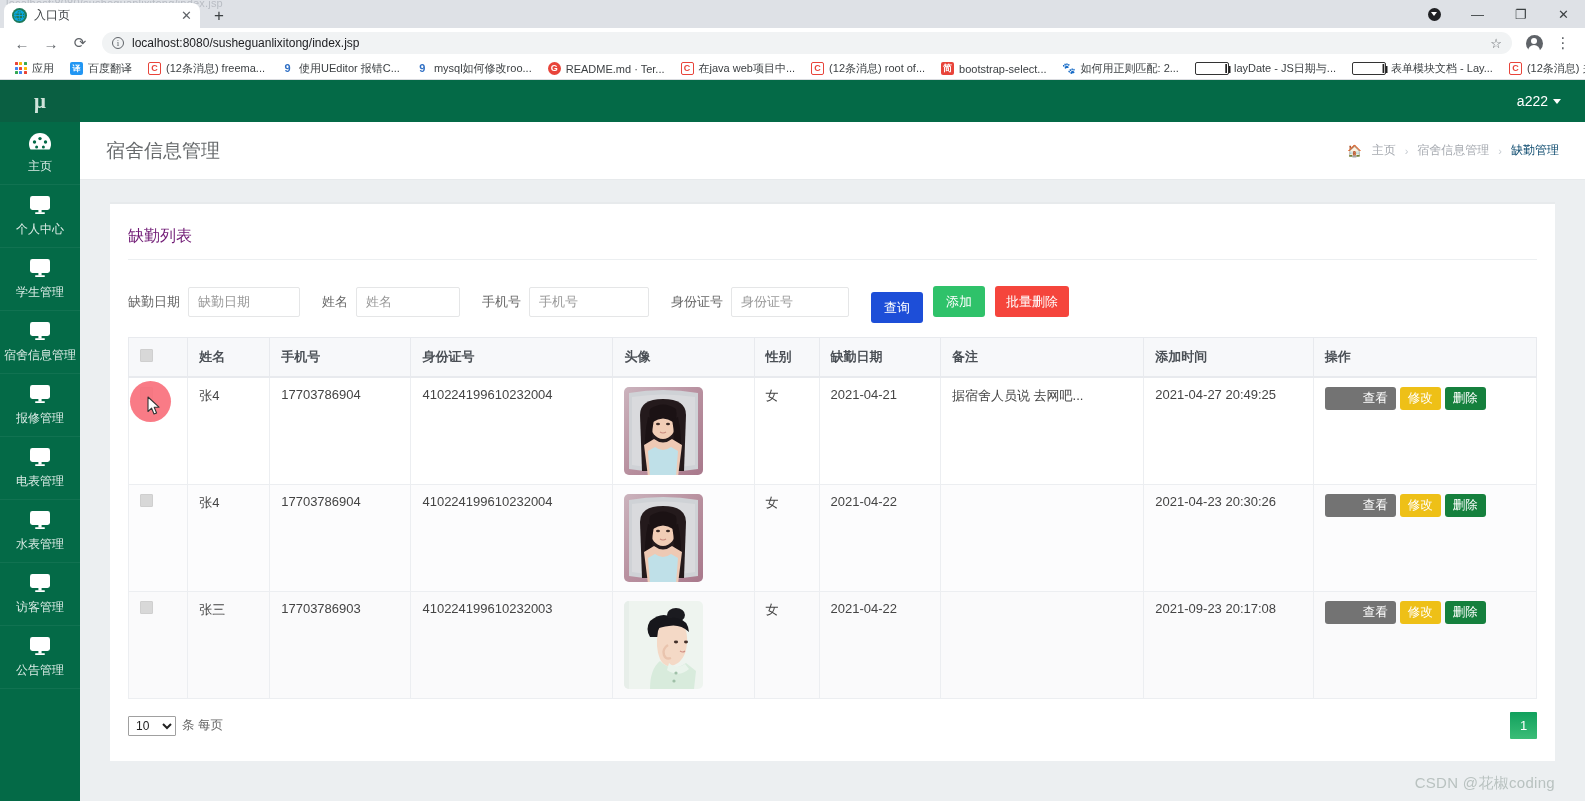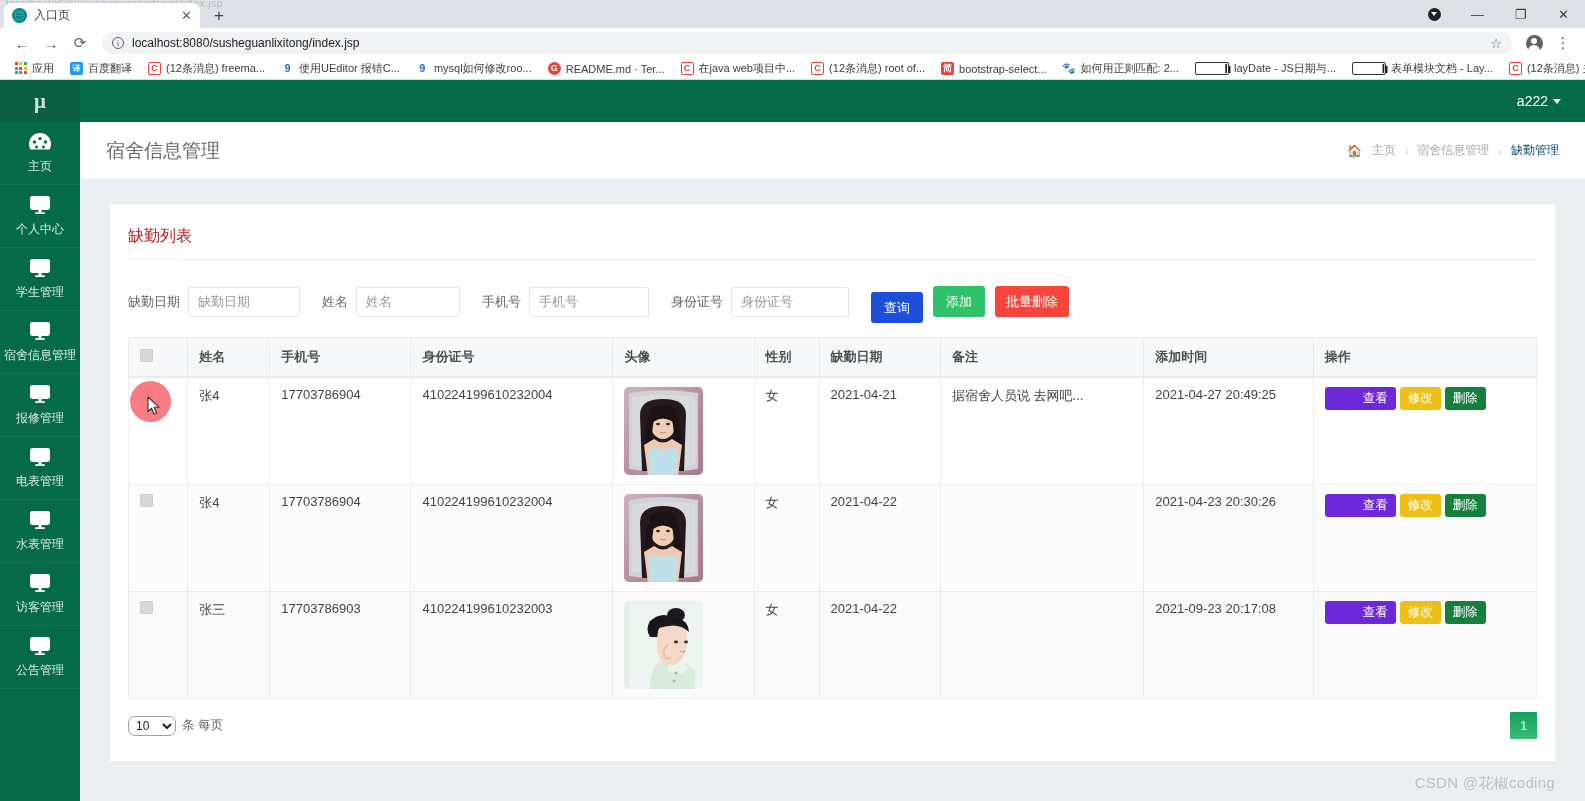--- a/index.html
+++ b/index.html
@@ -232,21 +232,21 @@
     overflow: hidden; position: relative;
     background: #eceff1;
   }
   .card {
     background: #fff;
     border-top: 2px solid #e7eaec;
     padding: 16px 18px 22px 18px;
     position: relative;
   }
   .card-title {
-    font-size: 16px; color: #b91c1c;
+    font-size: 16px; color: #701a75;
     margin: 6px 0 14px 0; font-weight: normal;
     padding-bottom: 12px;
     border-bottom: 1px solid #eceff1;
   }
 
   
   .filters {
     display: flex; align-items: center;
     gap: 0; padding: 6px 0 14px 0;
   }
@@ -306,36 +306,36 @@
     width: 79px; height: 88px;
     display: block; border: 0;
   }
   .op-btns { display: flex; gap: 4px; }
   .op {
     font-size: 12.5px; color: #fff;
     border-radius: 3px; padding: 5px 8px;
     line-height: 1; border: none; cursor: default;
     font-family: "Liberation Sans", sans-serif;
   }
-  .op-view { background: #6d28d9; padding-left: 38px; }
+  .op-view { background: #737373; padding-left: 38px; }
   .op-edit { background: #eec017; }
   .op-del  { background: #15803d; }
 
   
   .cardfoot {
     display: flex; align-items: center;
     padding-top: 13px;
   }
   .pagesize {
     display: flex; align-items: center; gap: 6px;
     font-size: 12.5px; color: #666;
   }
   .pagesize select {
     height: 20px; font-size: 12px;
-    border: 1px solid #a0a0a0; border-radius: 7px;
+    border: 1px solid #a0a0a0; border-radius: 1px;
     padding: 0 2px 0 3px; background: #fff; color: #222;
     font-family: "Liberation Sans", sans-serif;
   }
   .pager { margin-left: auto; }
   .pg-num {
     width: 27px; height: 27px;
     background: linear-gradient(180deg,#11a05d,#3bbd77);
     color: #fff; font-size: 13px;
     display: flex; align-items: center; justify-content: center;
     border-radius: 1px; cursor: default;

